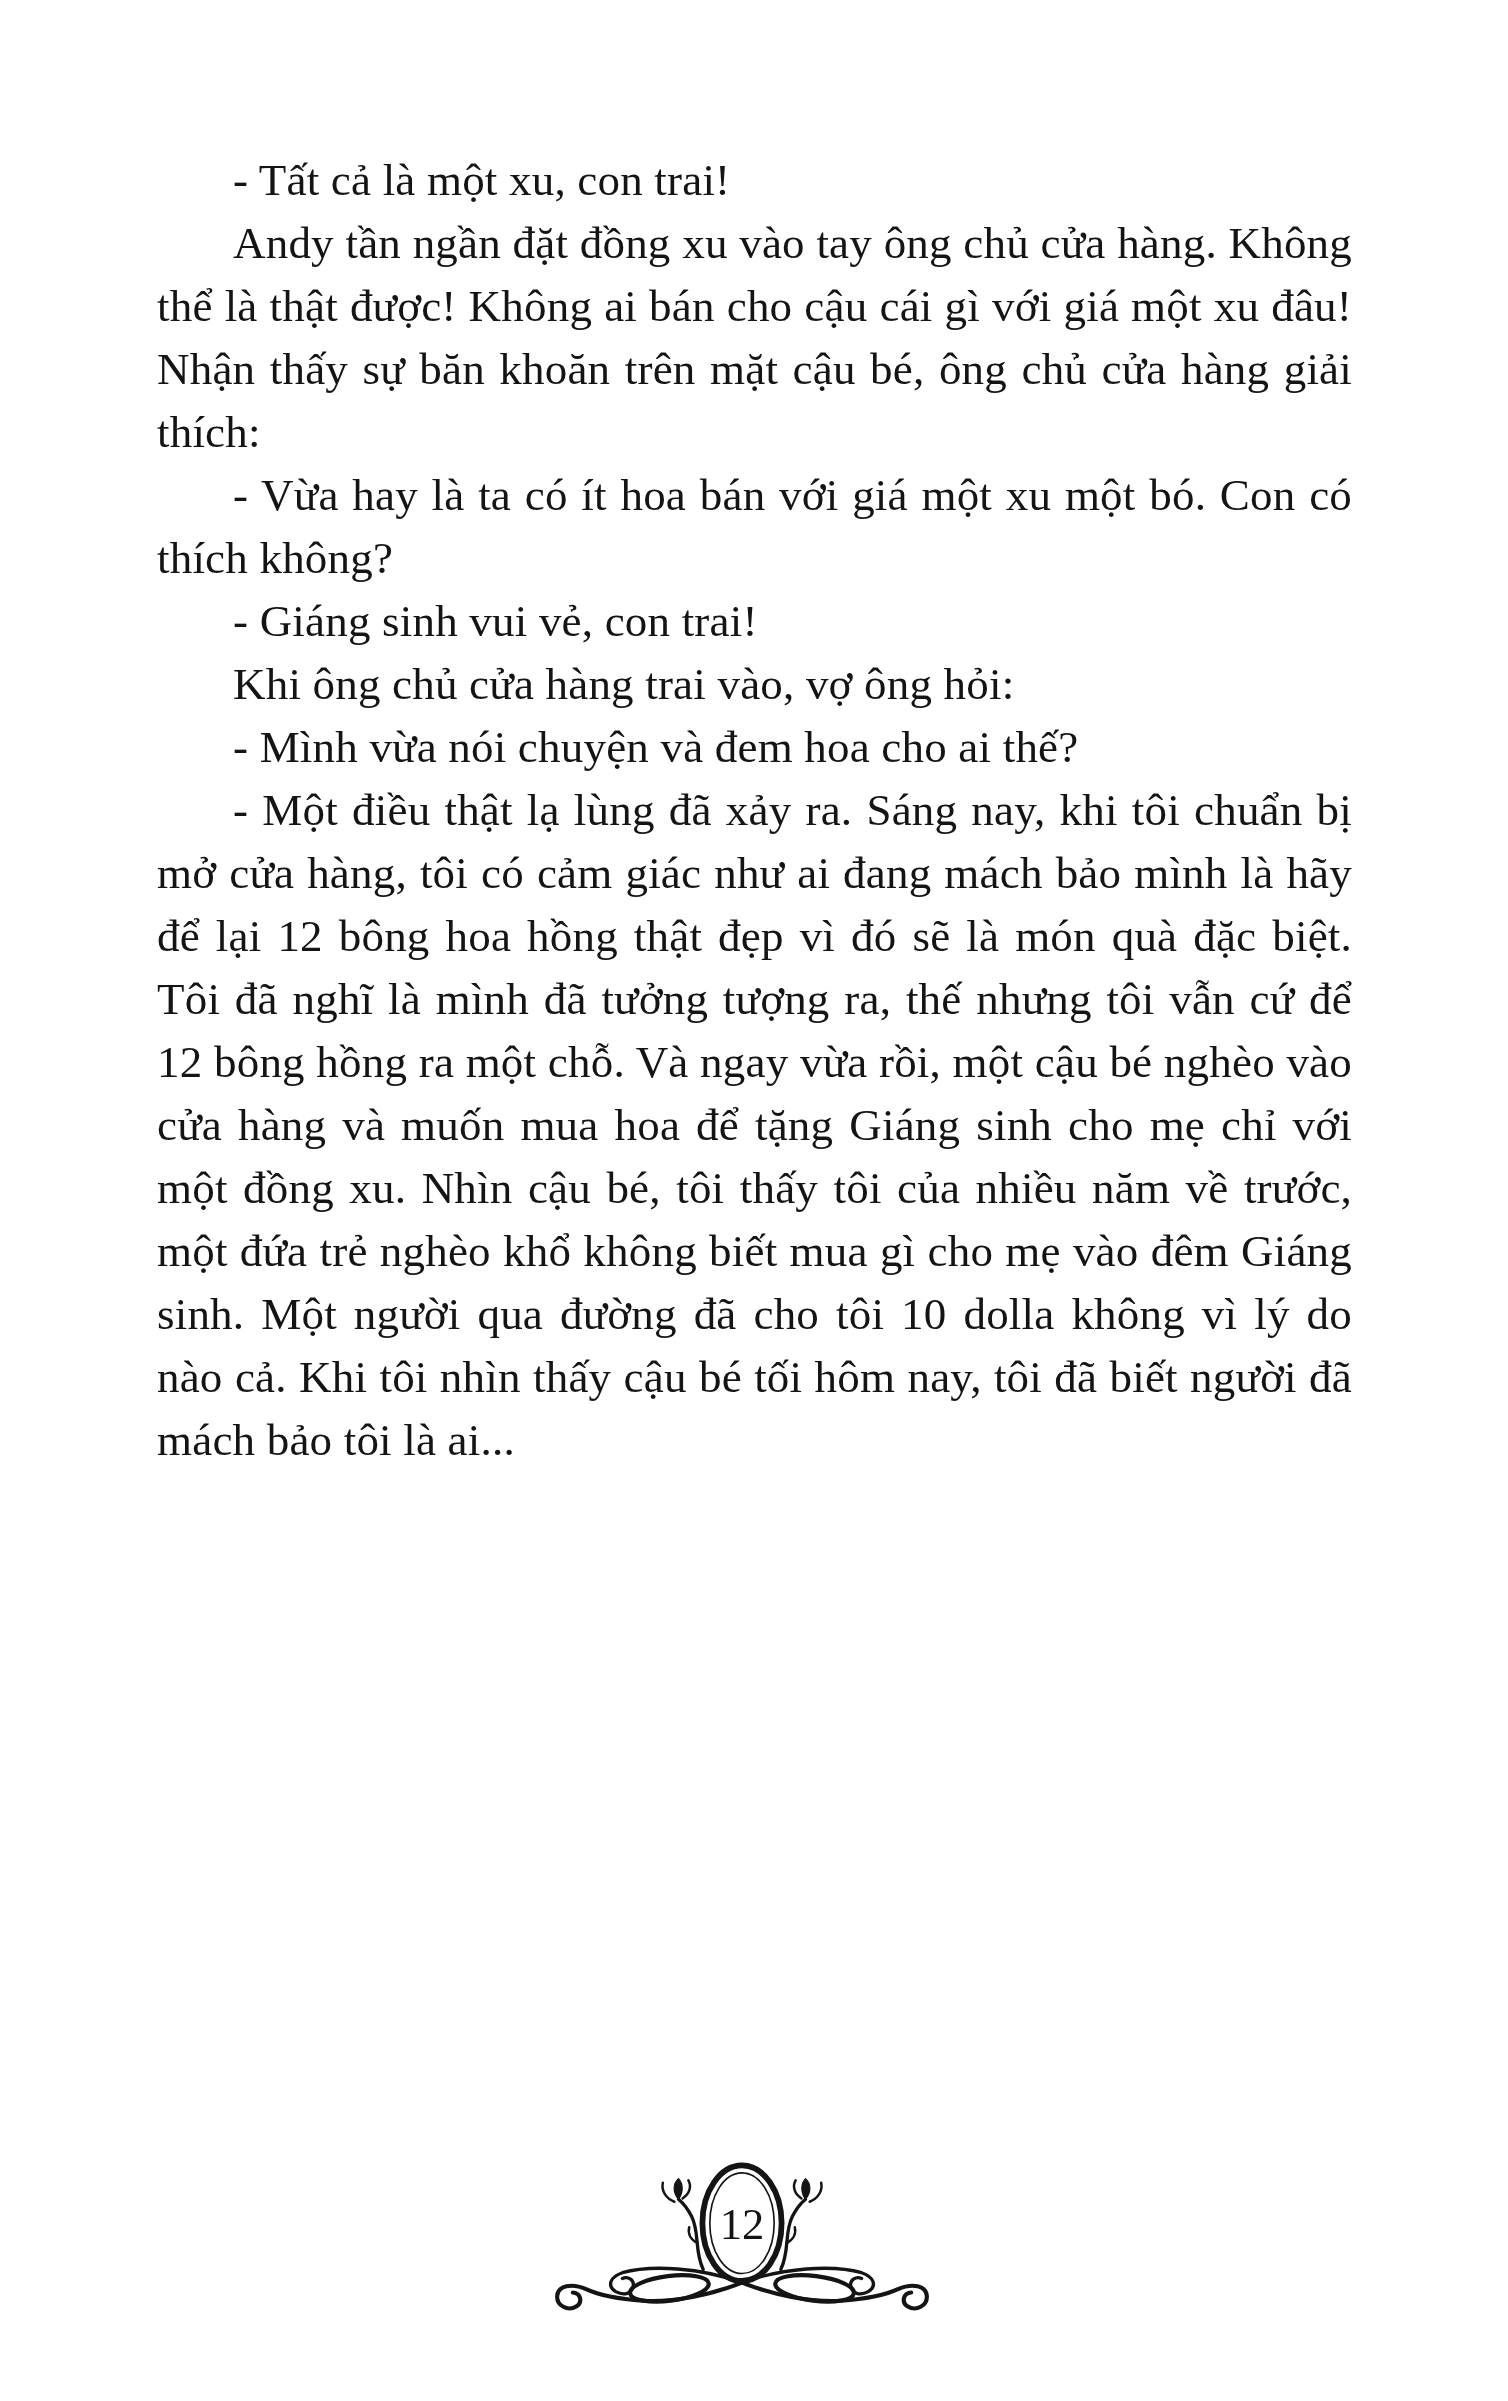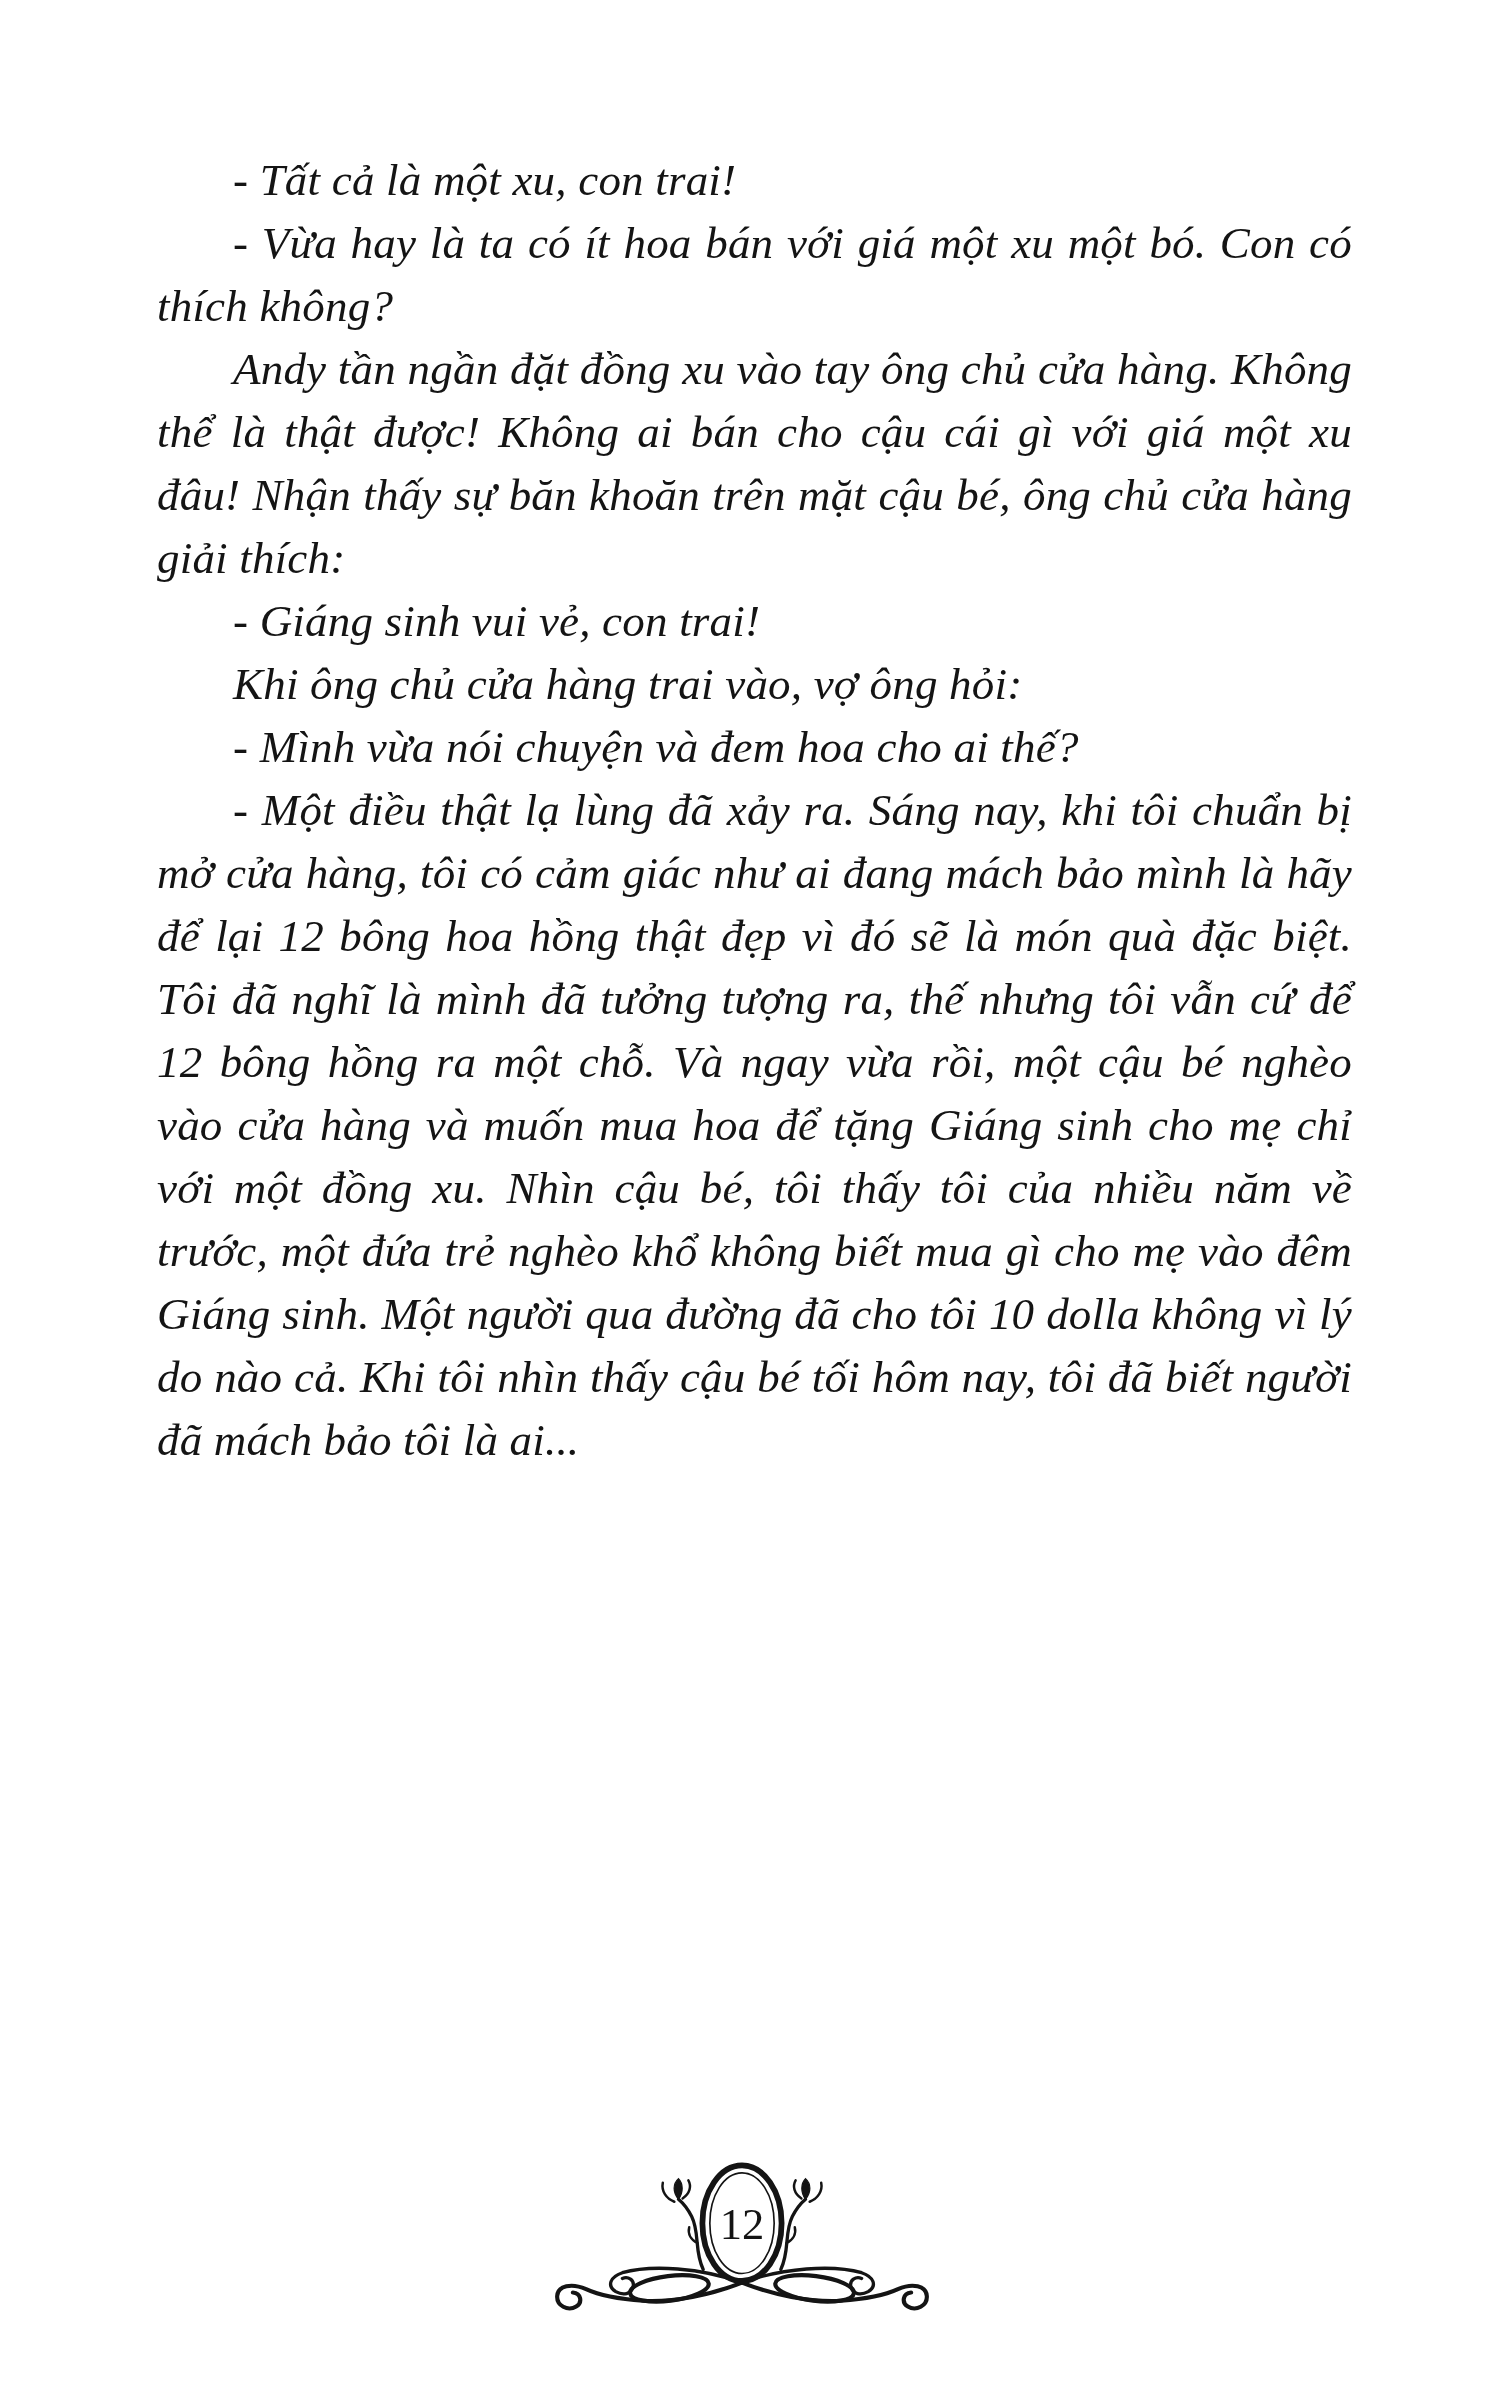--- a/index.html
+++ b/index.html
@@ -17,21 +17,20 @@
   .text-block {
     position: absolute;
     left: 157px;
     top: 149px;
     width: 1195px;
     color: #141414;
     font-size: 45px;
     line-height: 63px;
     text-align: justify;
     letter-spacing: 0.2px;
-    font-style: italic;
   }
   .paragraph {
     margin: 0;
     padding: 0;
     text-indent: 76px;
   }
   .ornament {
     position: absolute;
     left: 453px;
     top: 2144px;
@@ -47,22 +46,22 @@
     font-family: "Liberation Serif", serif;
     font-size: 54px;
     fill: #141414;
   }
 </style>
 </head>
 <body>
 
 <div class="text-block">
     <p class="paragraph">- Tất cả là một xu, con trai!</p>
+    <p class="paragraph">Andy tần ngần đặt đồng xu vào tay ông chủ cửa hàng. Không thể là thật được! Không ai bán cho cậu cái gì với giá một xu đâu! Nhận thấy sự băn khoăn trên mặt cậu bé, ông chủ cửa hàng giải thích:</p>
     <p class="paragraph">- Vừa hay là ta có ít hoa bán với giá một xu một bó. Con có thích không?</p>
-    <p class="paragraph">Andy tần ngần đặt đồng xu vào tay ông chủ cửa hàng. Không thể là thật được! Không ai bán cho cậu cái gì với giá một xu đâu! Nhận thấy sự băn khoăn trên mặt cậu bé, ông chủ cửa hàng giải thích:</p>
     <p class="paragraph">- Giáng sinh vui vẻ, con trai!</p>
     <p class="paragraph">Khi ông chủ cửa hàng trai vào, vợ ông hỏi:</p>
     <p class="paragraph">- Mình vừa nói chuyện và đem hoa cho ai thế?</p>
     <p class="paragraph">- Một điều thật lạ lùng đã xảy ra. Sáng nay, khi tôi chuẩn bị mở cửa hàng, tôi có cảm giác như ai đang mách bảo mình là hãy để lại 12 bông hoa hồng thật đẹp vì đó sẽ là món quà đặc biệt. Tôi đã nghĩ là mình đã tưởng tượng ra, thế nhưng tôi vẫn cứ để 12 bông hồng ra một chỗ. Và ngay vừa rồi, một cậu bé nghèo vào cửa hàng và muốn mua hoa để tặng Giáng sinh cho mẹ chỉ với một đồng xu. Nhìn cậu bé, tôi thấy tôi của nhiều năm về trước, một đứa trẻ nghèo khổ không biết mua gì cho mẹ vào đêm Giáng sinh. Một người qua đường đã cho tôi 10 dolla không vì lý do nào cả. Khi tôi nhìn thấy cậu bé tối hôm nay, tôi đã biết người đã mách bảo tôi là ai...</p>
   </div>
 
 <div class="ornament">
   <svg viewBox="0 0 700 240" xmlns="http://www.w3.org/2000/svg" fill="none" stroke="#141414" stroke-linecap="round">
 
     <g>

